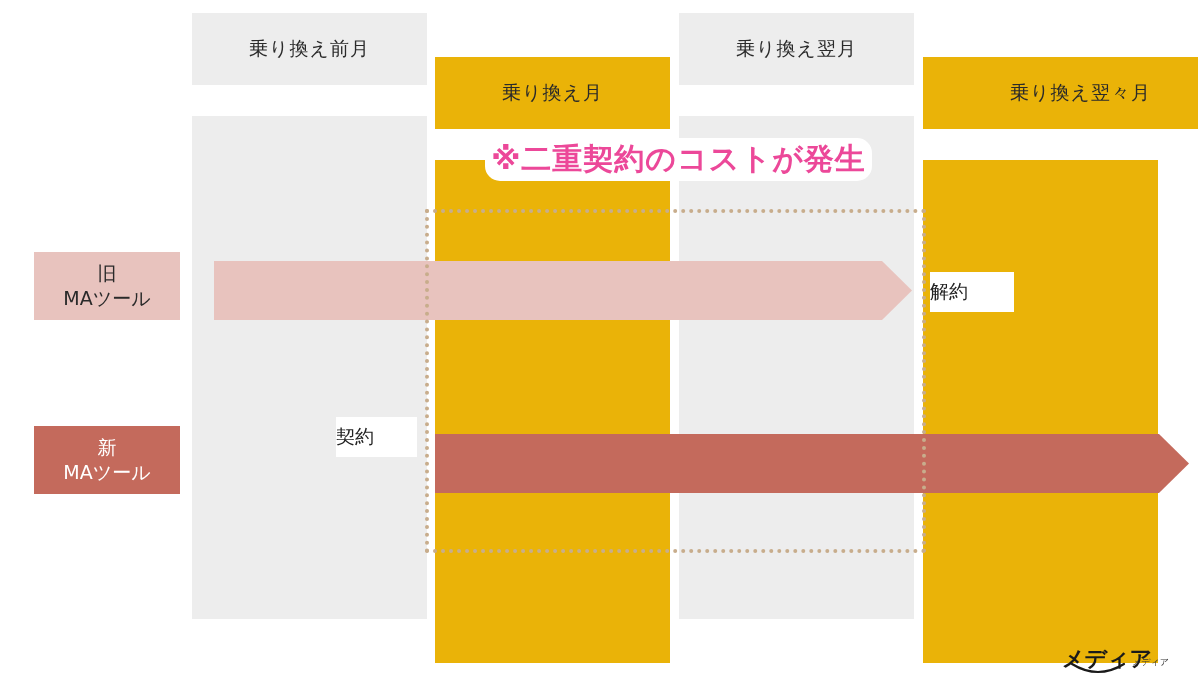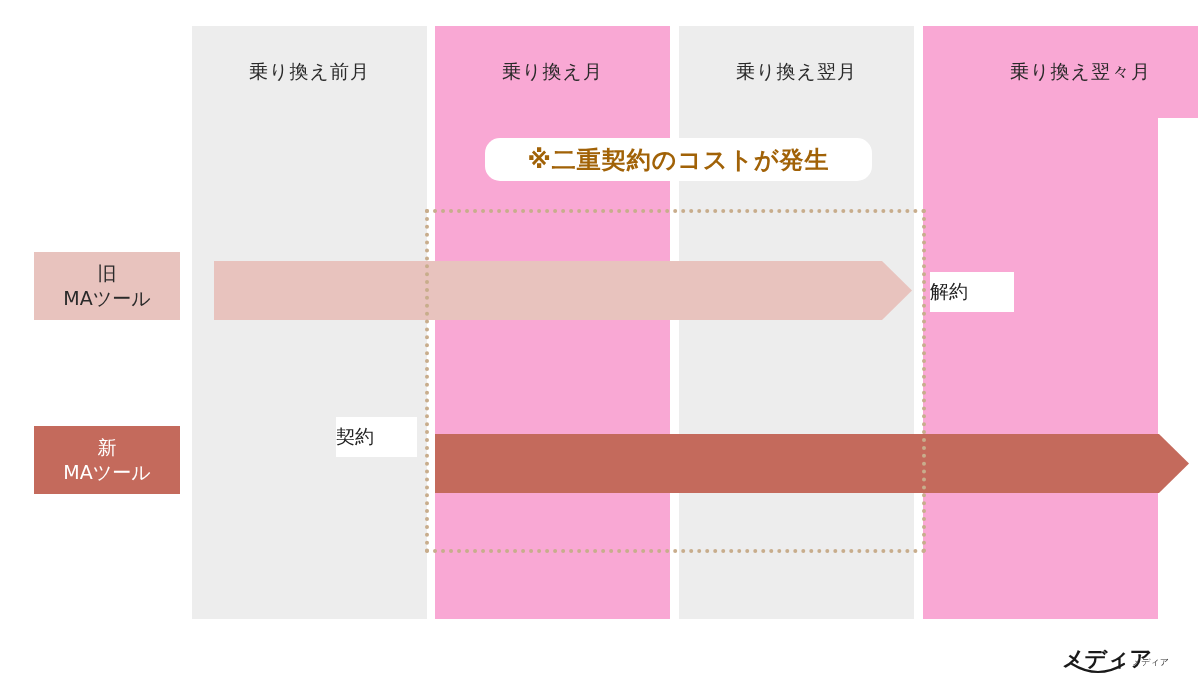--- a/index.html
+++ b/index.html
@@ -4,27 +4,27 @@
 <style>
   html, body { margin: 0; padding: 0; }
   body {
     width: 1200px; height: 691px; position: relative; overflow: hidden;
     background: #ffffff;
     font-family: "DejaVu Sans", "Liberation Sans", sans-serif;
     color: #222222;
   }
   .abs { position: absolute; }
   .col-header {
-    top: 26px; height: 92px; width: 235px;
+    top: 13px; height: 72px; width: 235px;
     display: flex; align-items: center; justify-content: center;
     font-size: 19px; color: #2a2a2a; letter-spacing: 1px;
   }
   .col-body { top: 116px; height: 503px; width: 235px; }
   .light { background: #ededed; }
-  .dark { background: #f9a8d4; }
+  .dark { background: #eab308; margin-top: 44px; }
 
   .row-label {
     left: 34px; width: 146px; height: 68px;
     display: flex; flex-direction: column; align-items: center; justify-content: center;
     font-size: 19px; line-height: 25px; text-align: center;
   }
   .row-label.old { top: 252px; background: #e8c3be; color: #2a2a2a; }
   .row-label.new { top: 426px; background: #c46a5c; color: #ffffff; }
 
   .arrow { height: 59px; }
@@ -32,21 +32,21 @@
 
   .dotted-box {
     left: 425px; top: 209px; width: 493px; height: 336px;
     border: 4px dotted #c8ad8c;
   }
 
   .callout {
     left: 485px; top: 138px; width: 387px; height: 43px;
     background: #ffffff;
     display: flex; align-items: center; justify-content: center;
-    font-size: 24px; font-weight: bold; color: #a16207; letter-spacing: 1px; border-radius: 15px;
+    font-size: 30px; font-weight: bold; color: #ec4899; letter-spacing: 1px; border-radius: 15px;
   }
   .tag {
     background: #ffffff; height: 40px;
     display: flex; align-items: center; 
     font-size: 19px; color: #222222;
   }
   .tag.cancel { left: 930px; top: 272px; width: 84px; }
   .tag.contract { left: 336px; top: 417px; width: 81px; }
 
   .logo {

